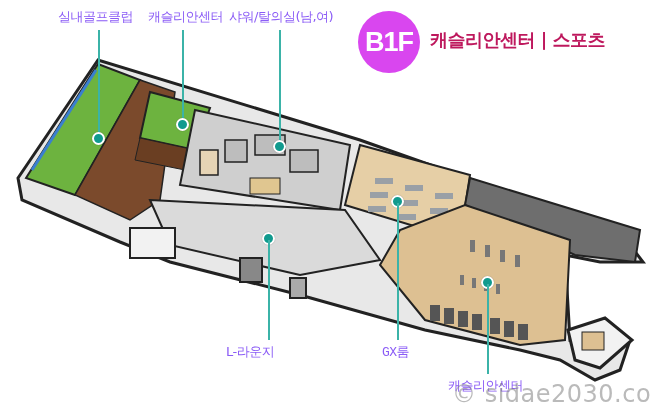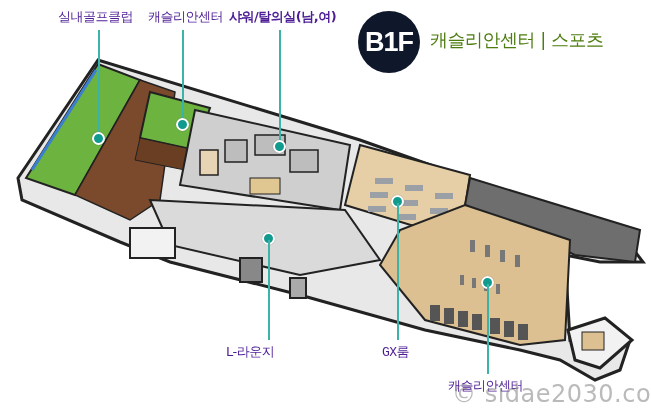--- a/index.html
+++ b/index.html
@@ -1,24 +1,24 @@
 <!DOCTYPE html>
 <html><head>
 <meta charset="utf-8">
 <style>
   html, body { margin:0; padding:0; background:#ffffff; }
   body { width:651px; height:408px; position:relative; overflow:hidden;
          font-family:"DejaVu Sans", "Liberation Sans", sans-serif; }
-  .label { position:absolute; font-size:13px; color:#4c1d95; white-space:nowrap; letter-spacing:-0.5px; }
+  .label { position:absolute; font-size:13px; color:#8b5cf6; white-space:nowrap; letter-spacing:-0.5px; }
   .vline { position:absolute; width:1.5px; background:#3bb3a8; }
   .dot { position:absolute; width:9px; height:9px; border-radius:50%; background:#119a8e; border:2px solid #ffffff; box-shadow:0 0 1px rgba(0,0,0,.4); }
   .badge { position:absolute; left:358px; top:11px; width:62px; height:62px; border-radius:50%;
-           background:#0f172a; color:#fff; font-family:"Liberation Sans", sans-serif; font-weight:bold;
+           background:#d946ef; color:#fff; font-family:"Liberation Sans", sans-serif; font-weight:bold;
            font-size:27px; display:flex; align-items:center; justify-content:center; letter-spacing:-1px; }
-  .title { position:absolute; left:430px; top:28px; font-size:18px; color:#4d7c0f; font-weight:normal; letter-spacing:-0.5px; white-space:nowrap; }
+  .title { position:absolute; left:430px; top:28px; font-size:18px; color:#be185d; font-weight:bold; letter-spacing:-0.5px; white-space:nowrap; }
   .watermark { position:absolute; left:452px; top:380px; font-family:"DejaVu Sans", sans-serif; font-size:24px; color:rgba(130,130,130,0.55); white-space:nowrap; letter-spacing:0.5px; }
   svg.plan { position:absolute; left:0; top:0; }
 </style>
 </head>
 <body>
 
 <svg class="plan" width="651" height="408" viewBox="0 0 651 408">
 
   <polygon points="18,178 98,60 360,140 620,232 643,262 600,262 565,255 570,340 605,330 630,340 620,370 595,380 560,360 520,350 425,330 300,295 170,262 120,242 22,200" fill="#e8e8e8" stroke="#222" stroke-width="3"></polygon>
 
@@ -89,21 +89,21 @@
 <div class="title">캐슬리안센터 | 스포츠</div>
 
 <div class="label" style="left:58px; top:8px;">실내골프클럽</div>
 <div class="vline" style="left:98px; top:30px; height:106px;"></div>
 <div class="dot" style="left:92px; top:132px;"></div>
 
 <div class="label" style="left:148px; top:8px;">캐슬리안센터</div>
 <div class="vline" style="left:182px; top:30px; height:90px;"></div>
 <div class="dot" style="left:176px; top:118px;"></div>
 
-<div class="label" style="left:229px; top:8px;font-weight:bold;">샤워/탈의실(남,여)</div>
+<div class="label" style="left:229px; top:8px;">샤워/탈의실(남,여)</div>
 <div class="vline" style="left:279px; top:30px; height:114px;"></div>
 <div class="dot" style="left:273px; top:140px;"></div>
 
 <div class="dot" style="left:262px; top:232px;"></div>
 <div class="vline" style="left:268px; top:240px; height:100px;"></div>
 <div class="label" style="left:226px; top:343px;">L-라운지</div>
 
 <div class="dot" style="left:391px; top:195px;"></div>
 <div class="vline" style="left:397px; top:203px; height:137px;"></div>
 <div class="label" style="left:382px; top:343px;font-family:Liberation Mono, monospace;">GX룸</div>

